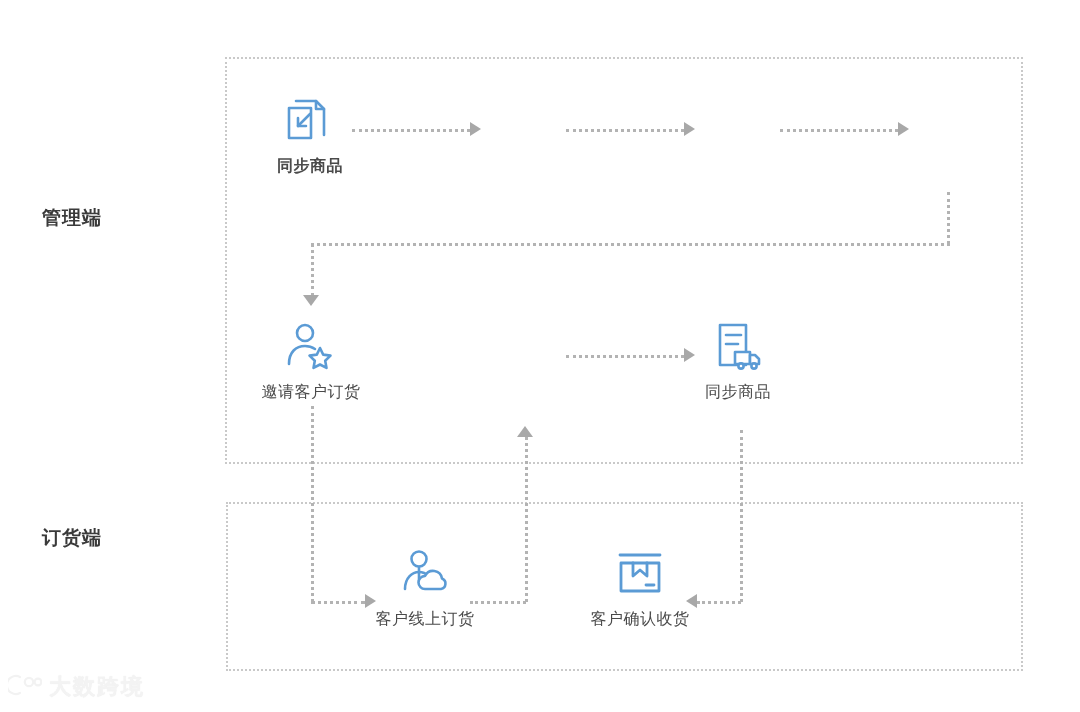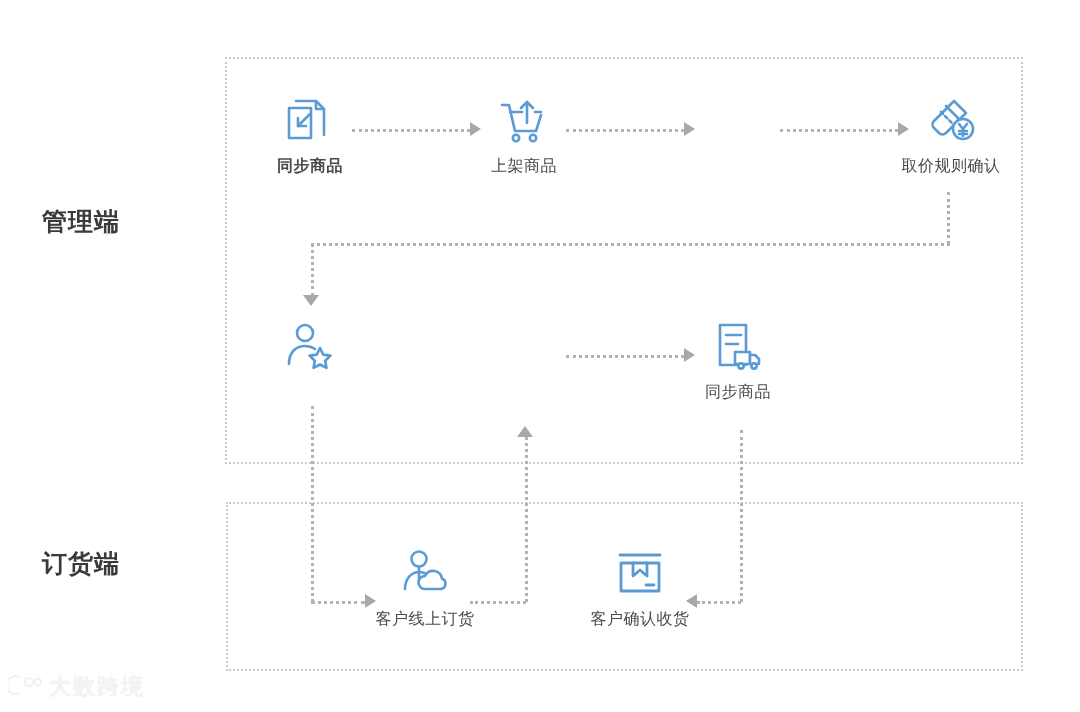--- a/index.html
+++ b/index.html
@@ -18,28 +18,28 @@
     border:2px dotted #c9c9c9;
     box-sizing:border-box;
     background:transparent;
   }
   #box-admin{left:225px;top:57px;width:798px;height:407px;}
   #box-order{left:226px;top:502px;width:797px;height:169px;}
 
   
   .section-title{
     position:absolute;
-    font-size:25px;
+    font-size:19px;
     font-weight:bold;
     color:#3a3a3a;
     letter-spacing:1px;
     white-space:nowrap;
   }
   #title-admin{left:42px;top:205px;}
-  #title-order{left:42px;top:547px;}
+  #title-order{left:42px;top:525px;}
 
   
   .node{
     position:absolute;
     width:150px;
     text-align:center;
   }
   .node .icon-wrap{
     height:56px;
     display:flex;
@@ -165,60 +165,32 @@
         <path d="M6 15 h22 v30 h-22 z"></path>
         <path d="M13 8 h20 l8 8 v26"></path>
         <path d="M33 8 v8 h8"></path>
         <path d="M27 21 L15 33"></path>
         <path d="M15 25 v8 h8"></path>
       </svg>
     </div>
     <div class="node-label">同步商品</div>
   </div>
 
-  <div class="node" id="node-list-product">
-    <div class="icon-wrap">
-      <svg width="54" height="54" viewBox="0 0 54 54" fill="none" stroke="#5B9BD5" stroke-width="2.6" stroke-linecap="round" stroke-linejoin="round">
-        <path d="M5 12 h7 l6 26 h21 l5 -16"></path>
-        <path d="M13 19 h12"></path>
-        <path d="M38 19 h6"></path>
-        <circle cx="19" cy="45" r="3.2"></circle>
-        <circle cx="36" cy="45" r="3.2"></circle>
-        <path d="M30 30 V9"></path>
-        <path d="M24 15 L30 9 L36 15"></path>
-      </svg>
-    </div>
-    <div class="node-label">上架商品</div>
-  </div>
-
-
-  <div class="node" id="node-price-rule">
-    <div class="icon-wrap">
-      <svg width="54" height="54" viewBox="0 0 54 54" fill="none" stroke="#5B9BD5" stroke-width="2.6" stroke-linecap="round" stroke-linejoin="round">
-        <path d="M30 8 L10 28 a5 5 0 0 0 0 7 l5 5 a5 5 0 0 0 7 0 L42 20 z"></path>
-        <path d="M22 13 L37 28"></path>
-        <path d="M17 19 L32 34" stroke-dasharray="3 3"></path>
-        <circle cx="39" cy="36" r="10" fill="#ffffff"></circle>
-        <path d="M35 31 L39 36 L43 31"></path>
-        <path d="M39 36 v7"></path>
-        <path d="M35 38 h8"></path>
-        <path d="M35 41 h8"></path>
-      </svg>
-    </div>
-    <div class="node-label">取价规则确认</div>
-  </div>
+
+
 
   <div class="node" id="node-invite-order">
     <div class="icon-wrap">
       <svg width="54" height="54" viewBox="0 0 54 54" fill="none" stroke="#5B9BD5" stroke-width="2.6" stroke-linecap="round" stroke-linejoin="round">
         <circle cx="21" cy="14" r="8"></circle>
         <path d="M5 45 c0 -12 7 -18 16 -18 c4 0 7 1 10 3"></path>
         <path d="M36 29 l3.2 6.6 l7.3 1 l-5.3 5.1 l1.3 7.2 l-6.5 -3.4 l-6.5 3.4 l1.3 -7.2 l-5.3 -5.1 l7.3 -1 z"></path>
       </svg>
     </div>
+    <div class="node-label">邀请客户订货</div>
   </div>
 
 
   <div class="node" id="node-order-ship">
     <div class="icon-wrap">
       <svg width="54" height="54" viewBox="0 0 54 54" fill="none" stroke="#5B9BD5" stroke-width="2.6" stroke-linecap="round" stroke-linejoin="round">
         <path d="M9 6 h26 v40 h-26 z"></path>
         <path d="M15 16 h15"></path>
         <path d="M15 25 h12"></path>
         <path d="M24 33 h15 v12 h-15 z" fill="#ffffff"></path>

